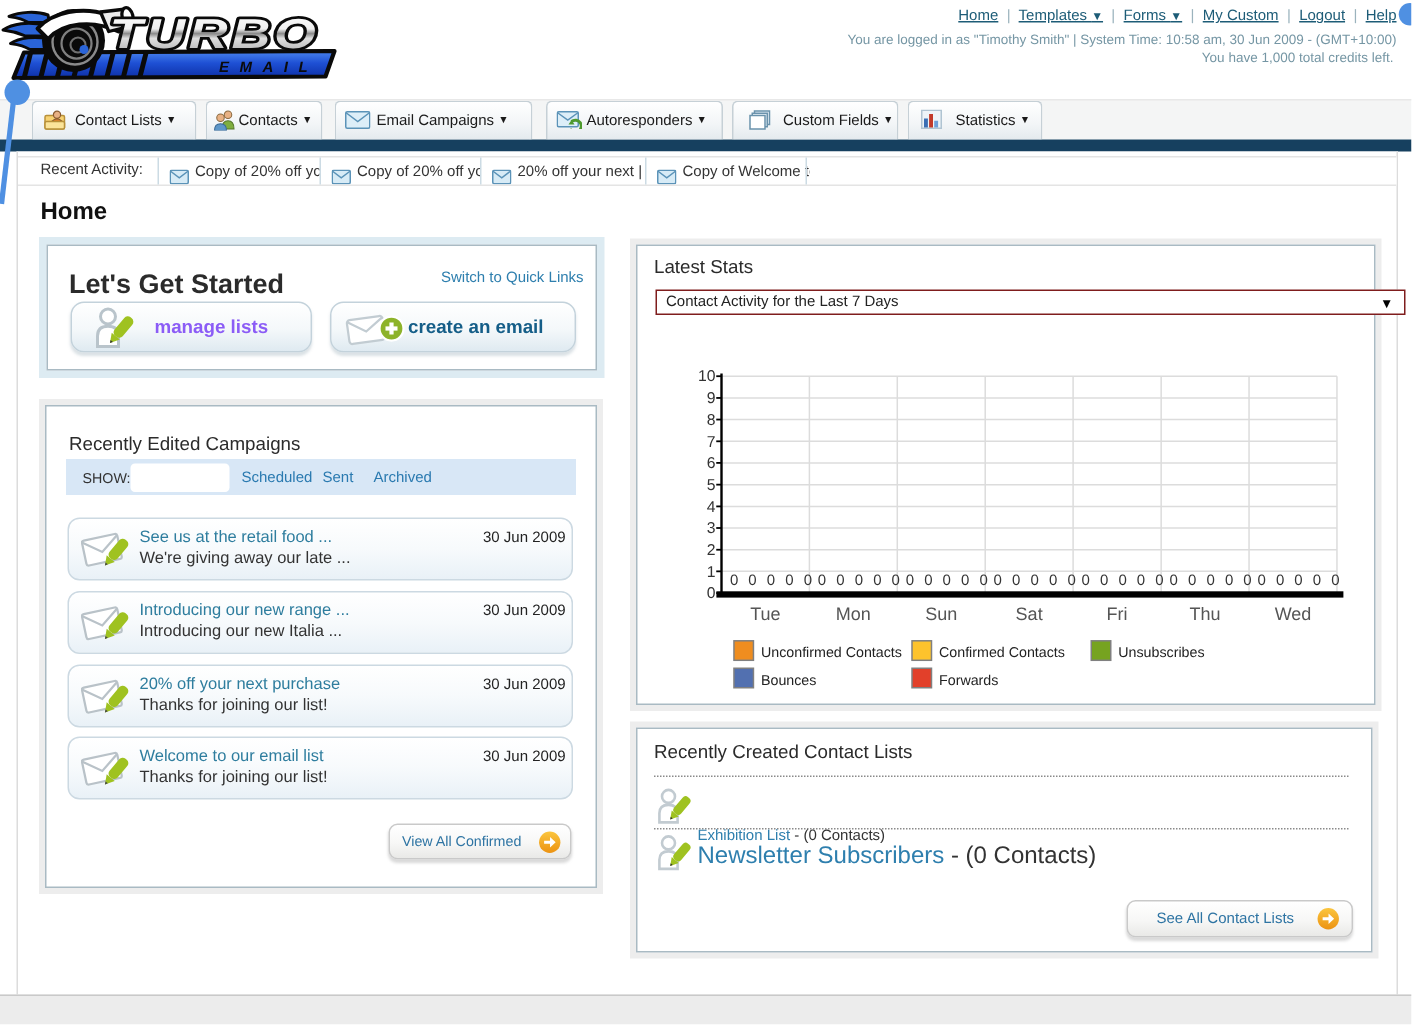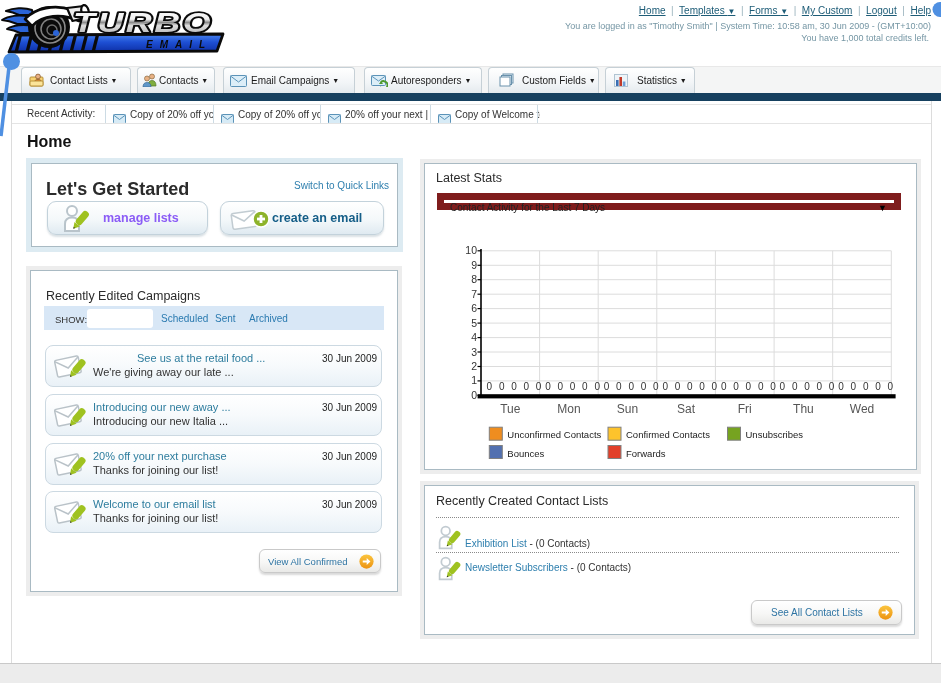--- a/index.html
+++ b/index.html
@@ -223,36 +223,36 @@
 <g transform="rotate(-12 14 15)">
       <rect x="2" y="6" width="24" height="17" rx="1.5" fill="#fff" stroke="#b9c2c8" stroke-width="1.5"></rect>
       <path d="M2,7 L14,16 L26,7" fill="none" stroke="#b9c2c8" stroke-width="1.5"></path>
     </g>
 <g transform="rotate(40 22 17)">
       <rect x="19" y="5" width="7" height="16" rx="3" fill="#9fc220"></rect>
       <path d="M19,21 l3.5,6 l3.5,-6 Z" fill="#9fc220"></path>
       <path d="M21.5,25.2 l1,1.8 l1,-1.8 Z" fill="#444"></path>
     </g>
 </svg>
-<div class="abs rowtitle" style="left:93px; top:352px;margin-left:44px;">See us at the retail food ...</div>
+<div class="abs rowtitle" style="left:93px; top:352px;">See us at the retail food ...</div>
 <div class="abs rowsub" style="left:93px; top:366px;">We're giving away our late ...</div>
 <div class="rowdate" style="left:322px; top:353px;">30 Jun 2009</div>
 <div class="row" style="left:45px; top:394px; width:337px; height:42px;"></div>
 <svg class="abs" style="left:54px; top:401px;" width="34" height="30" viewBox="0 0 34 30">
 <g transform="rotate(-12 14 15)">
       <rect x="2" y="6" width="24" height="17" rx="1.5" fill="#fff" stroke="#b9c2c8" stroke-width="1.5"></rect>
       <path d="M2,7 L14,16 L26,7" fill="none" stroke="#b9c2c8" stroke-width="1.5"></path>
     </g>
 <g transform="rotate(40 22 17)">
       <rect x="19" y="5" width="7" height="16" rx="3" fill="#9fc220"></rect>
       <path d="M19,21 l3.5,6 l3.5,-6 Z" fill="#9fc220"></path>
       <path d="M21.5,25.2 l1,1.8 l1,-1.8 Z" fill="#444"></path>
     </g>
 </svg>
-<div class="abs rowtitle" style="left:93px; top:401px;">Introducing our new away ...</div>
+<div class="abs rowtitle" style="left:93px; top:401px;">Introducing our new range ...</div>
 <div class="abs rowsub" style="left:93px; top:415px;">Introducing our new Italia ...</div>
 <div class="rowdate" style="left:322px; top:402px;">30 Jun 2009</div>
 <div class="row" style="left:45px; top:443px; width:337px; height:42px;"></div>
 <svg class="abs" style="left:54px; top:450px;" width="34" height="30" viewBox="0 0 34 30">
 <g transform="rotate(-12 14 15)">
       <rect x="2" y="6" width="24" height="17" rx="1.5" fill="#fff" stroke="#b9c2c8" stroke-width="1.5"></rect>
       <path d="M2,7 L14,16 L26,7" fill="none" stroke="#b9c2c8" stroke-width="1.5"></path>
     </g>
 <g transform="rotate(40 22 17)">
       <rect x="19" y="5" width="7" height="16" rx="3" fill="#9fc220"></rect>
@@ -286,21 +286,21 @@
         <stop offset="0" stop-color="#fbc53e"></stop>
         <stop offset="1" stop-color="#ec9312"></stop>
       </linearGradient>
     </defs>
 <circle cx="8" cy="8" r="7.6" fill="url(#og359)"></circle>
 <path d="M4,6.9 h4.2 v-2.6 l4,3.7 l-4,3.7 v-2.6 h-4.2 Z" fill="#fff"></path>
   </svg>
 
 <div class="panel pgray" style="left:424px; top:163px; width:493px; height:307px;"></div>
 <div class="ptitle" style="left:436px; top:171px;">Latest Stats</div>
-<div class="abs" style="left:437px; top:193px; width:464px; height:17px; background:#fff; border:7px solid #7f1d1d; font-size:10px; color:#222; line-height:15px; padding-left:6px;">Contact Activity for the Last 7 Days<span style="position:absolute; right:7px; top:1px; font-size:9px; color:#000;">▼</span></div>
+<div class="abs" style="left:437px; top:193px; width:500px; height:17px; background:#fff; border:1px solid #7f1d1d; font-size:10px; color:#222; line-height:15px; padding-left:6px;">Contact Activity for the Last 7 Days<span style="position:absolute; right:7px; top:1px; font-size:9px; color:#000;">▼</span></div>
 <svg class="abs" style="left:440px; top:240px;" width="470" height="228" viewBox="0 0 470 228">
 <line x1="41" y1="140.9" x2="451.3" y2="140.9" stroke="#dcdcdc" stroke-width="1"></line>
 <line x1="41" y1="126.5" x2="451.3" y2="126.5" stroke="#dcdcdc" stroke-width="1"></line>
 <line x1="41" y1="112.0" x2="451.3" y2="112.0" stroke="#dcdcdc" stroke-width="1"></line>
 <line x1="41" y1="97.6" x2="451.3" y2="97.6" stroke="#dcdcdc" stroke-width="1"></line>
 <line x1="41" y1="83.1" x2="451.3" y2="83.1" stroke="#dcdcdc" stroke-width="1"></line>
 <line x1="41" y1="68.6" x2="451.3" y2="68.6" stroke="#dcdcdc" stroke-width="1"></line>
 <line x1="41" y1="54.2" x2="451.3" y2="54.2" stroke="#dcdcdc" stroke-width="1"></line>
 <line x1="41" y1="39.7" x2="451.3" y2="39.7" stroke="#dcdcdc" stroke-width="1"></line>
 <line x1="41" y1="25.3" x2="451.3" y2="25.3" stroke="#dcdcdc" stroke-width="1"></line>
@@ -396,31 +396,31 @@
 <div class="abs" style="left:436px; top:552px; width:463px; border-top:1px dotted #8a8a8a;"></div>
 <svg class="abs" style="left:437px; top:524px;" width="26" height="26" viewBox="0 0 30 28">
 <circle cx="10" cy="7" r="5" fill="#fff" stroke="#c2cbd1" stroke-width="2"></circle>
 <path d="M3,27 L3,20 Q3,13.5 10,13.5 Q17,13.5 17,20 L17,27 Z" fill="#fff" stroke="#c2cbd1" stroke-width="2"></path>
 <g transform="rotate(40 18 16)">
       <rect x="15" y="5" width="7" height="16" rx="3" fill="#9fc220"></rect>
       <path d="M15,21 l3.5,6 l3.5,-6 Z" fill="#9fc220"></path>
       <path d="M17.5,25.2 l1,1.8 l1,-1.8 Z" fill="#333"></path>
     </g>
 </svg>
-<div class="abs" style="left:465px; top:538px; font-size:10px;"><span style="color:#2e7fae;">Exhibition List</span><span style="color:#333;"> - (0 Contacts)</span></div>
+<div class="abs" style="left:465px; top:552px; font-size:10px;"><span style="color:#2e7fae;">Exhibition List</span><span style="color:#333;"> - (0 Contacts)</span></div>
 <svg class="abs" style="left:437px; top:555px;" width="26" height="26" viewBox="0 0 30 28">
 <circle cx="10" cy="7" r="5" fill="#fff" stroke="#c2cbd1" stroke-width="2"></circle>
 <path d="M3,27 L3,20 Q3,13.5 10,13.5 Q17,13.5 17,20 L17,27 Z" fill="#fff" stroke="#c2cbd1" stroke-width="2"></path>
 <g transform="rotate(40 18 16)">
       <rect x="15" y="5" width="7" height="16" rx="3" fill="#9fc220"></rect>
       <path d="M15,21 l3.5,6 l3.5,-6 Z" fill="#9fc220"></path>
       <path d="M17.5,25.2 l1,1.8 l1,-1.8 Z" fill="#333"></path>
     </g>
 </svg>
-<div class="abs" style="left:465px; top:562px; font-size:10px;"><span style="color:#2e7fae;">Newsletter Subscribers</span><span style="color:#333;"> - (0 Contacts)</span></div>
+<div class="abs" style="left:465px; top:562px; font-size:16px;"><span style="color:#2e7fae;">Newsletter Subscribers</span><span style="color:#333;"> - (0 Contacts)</span></div>
 <div class="gbtn" style="left:751px; top:600px; width:151px; height:25px;"></div>
 <div class="abs" style="left:771px; top:607px; font-size:10px; color:#2e74a3;">See All Contact Lists</div>
 <svg class="abs" style="left:878px; top:605px;" width="15" height="15" viewBox="0 0 16 16">
 <defs>
       <linearGradient id="og887" x1="0" y1="0" x2="0" y2="1">
         <stop offset="0" stop-color="#fbc53e"></stop>
         <stop offset="1" stop-color="#ec9312"></stop>
       </linearGradient>
     </defs>
 <circle cx="8" cy="8" r="7.6" fill="url(#og887)"></circle>

